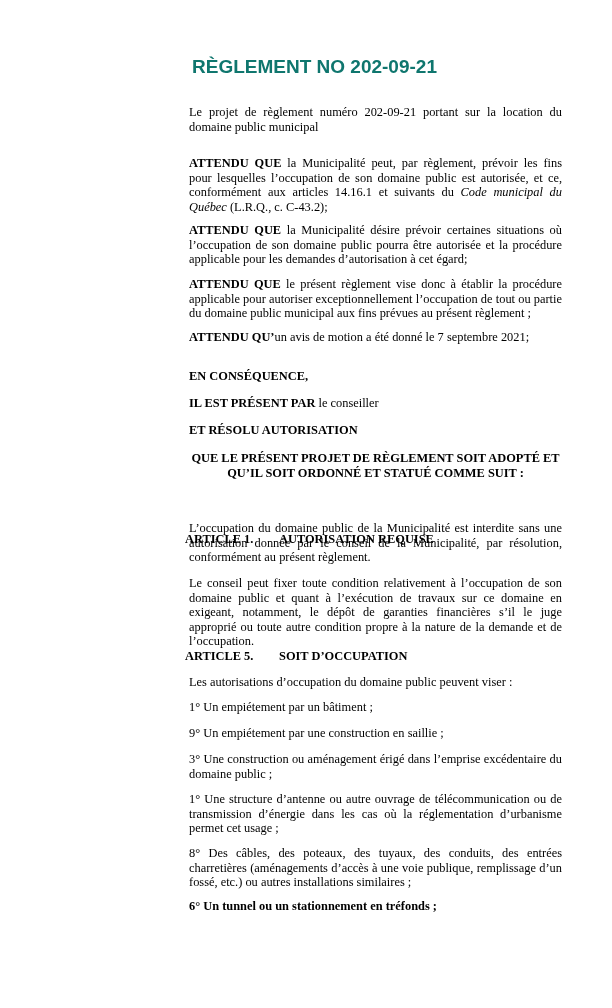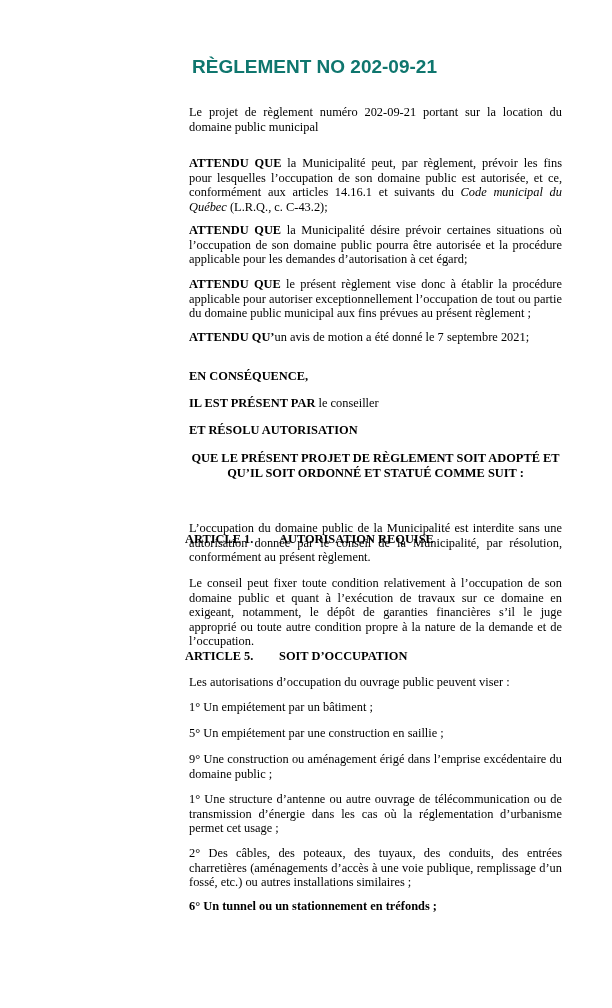--- a/index.html
+++ b/index.html
@@ -43,20 +43,20 @@
 
   <p class="p b" style="top:451px; text-align:center;">QUE LE PRÉSENT PROJET DE RÈGLEMENT SOIT ADOPTÉ ET QU’IL SOIT ORDONNÉ ET STATUÉ COMME SUIT :</p>
 
   <div class="art" style="top:496px;margin-top:36px;"><span class="num">ARTICLE 1.</span><span>AUTORISATION REQUISE</span></div>
 
   <p class="p" style="top:521px;">L’occupation du domaine public de la Municipalité est interdite sans une autorisation donnée par le conseil de la Municipalité, par résolution, conformément au présent règlement.</p>
   <p class="p" style="top:576px;">Le conseil peut fixer toute condition relativement à l’occupation de son domaine public et quant à l’exécution de travaux sur ce domaine en exigeant, notamment, le dépôt de garanties financières s’il le juge approprié ou toute autre condition propre à la nature de la demande et de l’occupation.</p>
 
   <div class="art" style="top:649px;"><span class="num">ARTICLE 5.</span><span>SOIT D’OCCUPATION</span></div>
 
-  <p class="p" style="top:675px;">Les autorisations d’occupation du ouvrage public peuvent viser :</p>
+  <p class="p" style="top:675px;">Les autorisations d’occupation du domaine public peuvent viser :</p>
   <p class="p" style="top:700px;">1° Un empiétement par un bâtiment ;</p>
-  <p class="p" style="top:726px;">5° Un empiétement par une construction en saillie ;</p>
-  <p class="p" style="top:752px;">9° Une construction ou aménagement érigé dans l’emprise excédentaire du domaine public ;</p>
+  <p class="p" style="top:726px;">9° Un empiétement par une construction en saillie ;</p>
+  <p class="p" style="top:752px;">3° Une construction ou aménagement érigé dans l’emprise excédentaire du domaine public ;</p>
   <p class="p" style="top:792px;">1° Une structure d’antenne ou autre ouvrage de télécommunication ou de transmission d’énergie dans les cas où la réglementation d’urbanisme permet cet usage ;</p>
-  <p class="p" style="top:846px;">2° Des câbles, des poteaux, des tuyaux, des conduits, des entrées charretières (aménagements d’accès à une voie publique, remplissage d’un fossé, etc.) ou autres installations similaires ;</p>
+  <p class="p" style="top:846px;">8° Des câbles, des poteaux, des tuyaux, des conduits, des entrées charretières (aménagements d’accès à une voie publique, remplissage d’un fossé, etc.) ou autres installations similaires ;</p>
   <p class="p" style="top:899px;font-weight:bold;">6° Un tunnel ou un stationnement en tréfonds ;</p>
 </div>
 
 </body></html>

